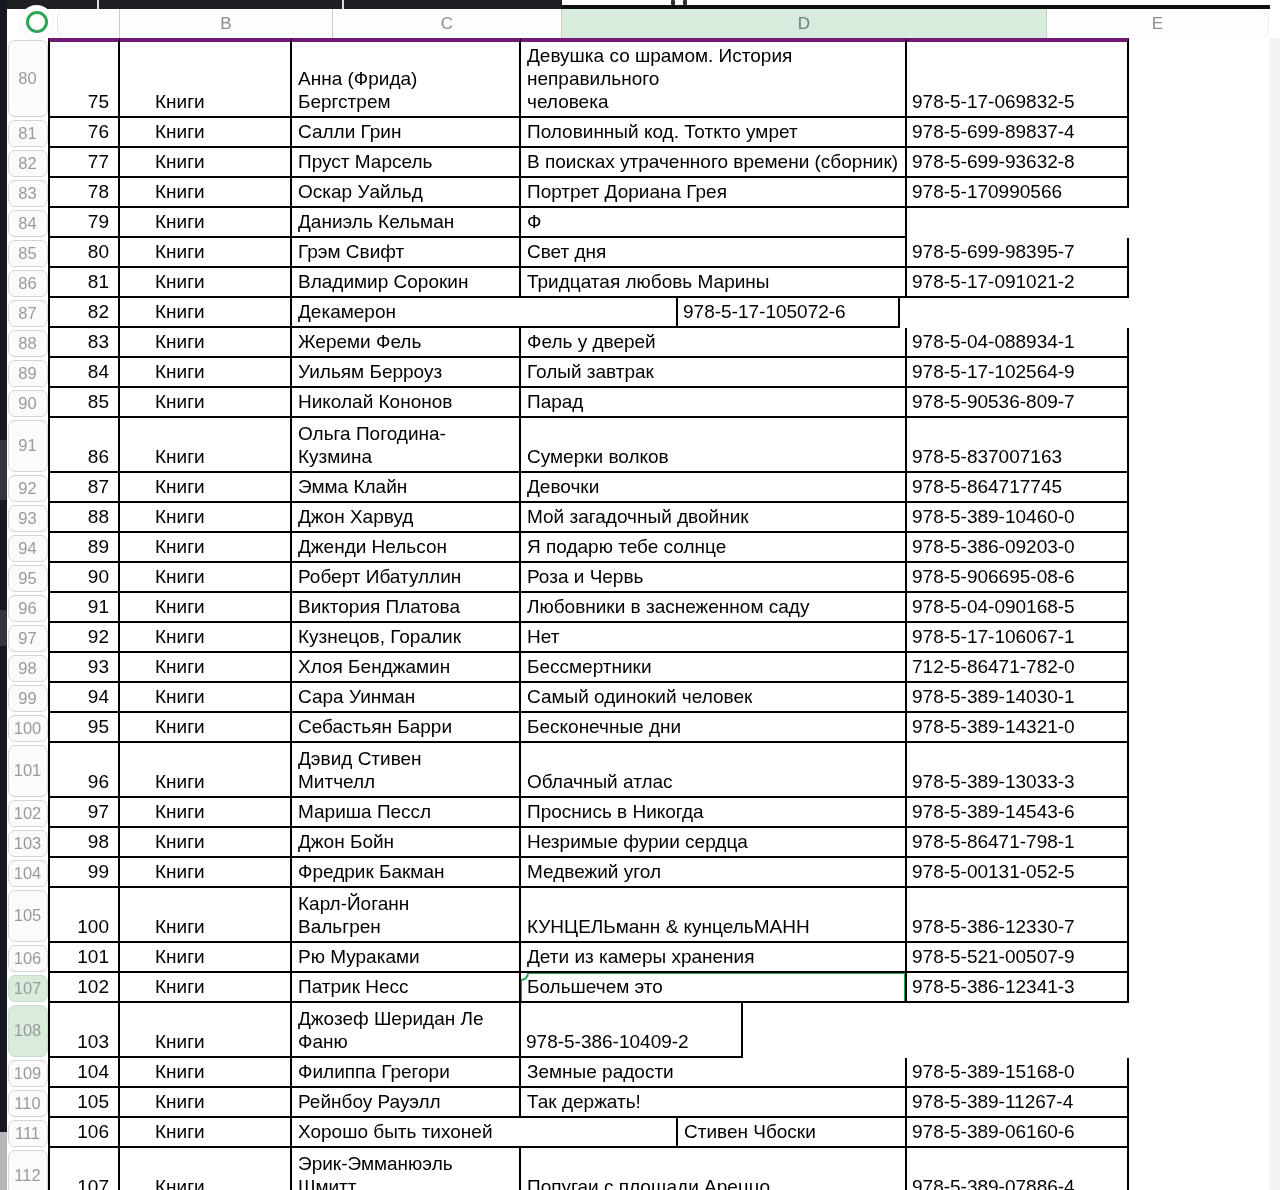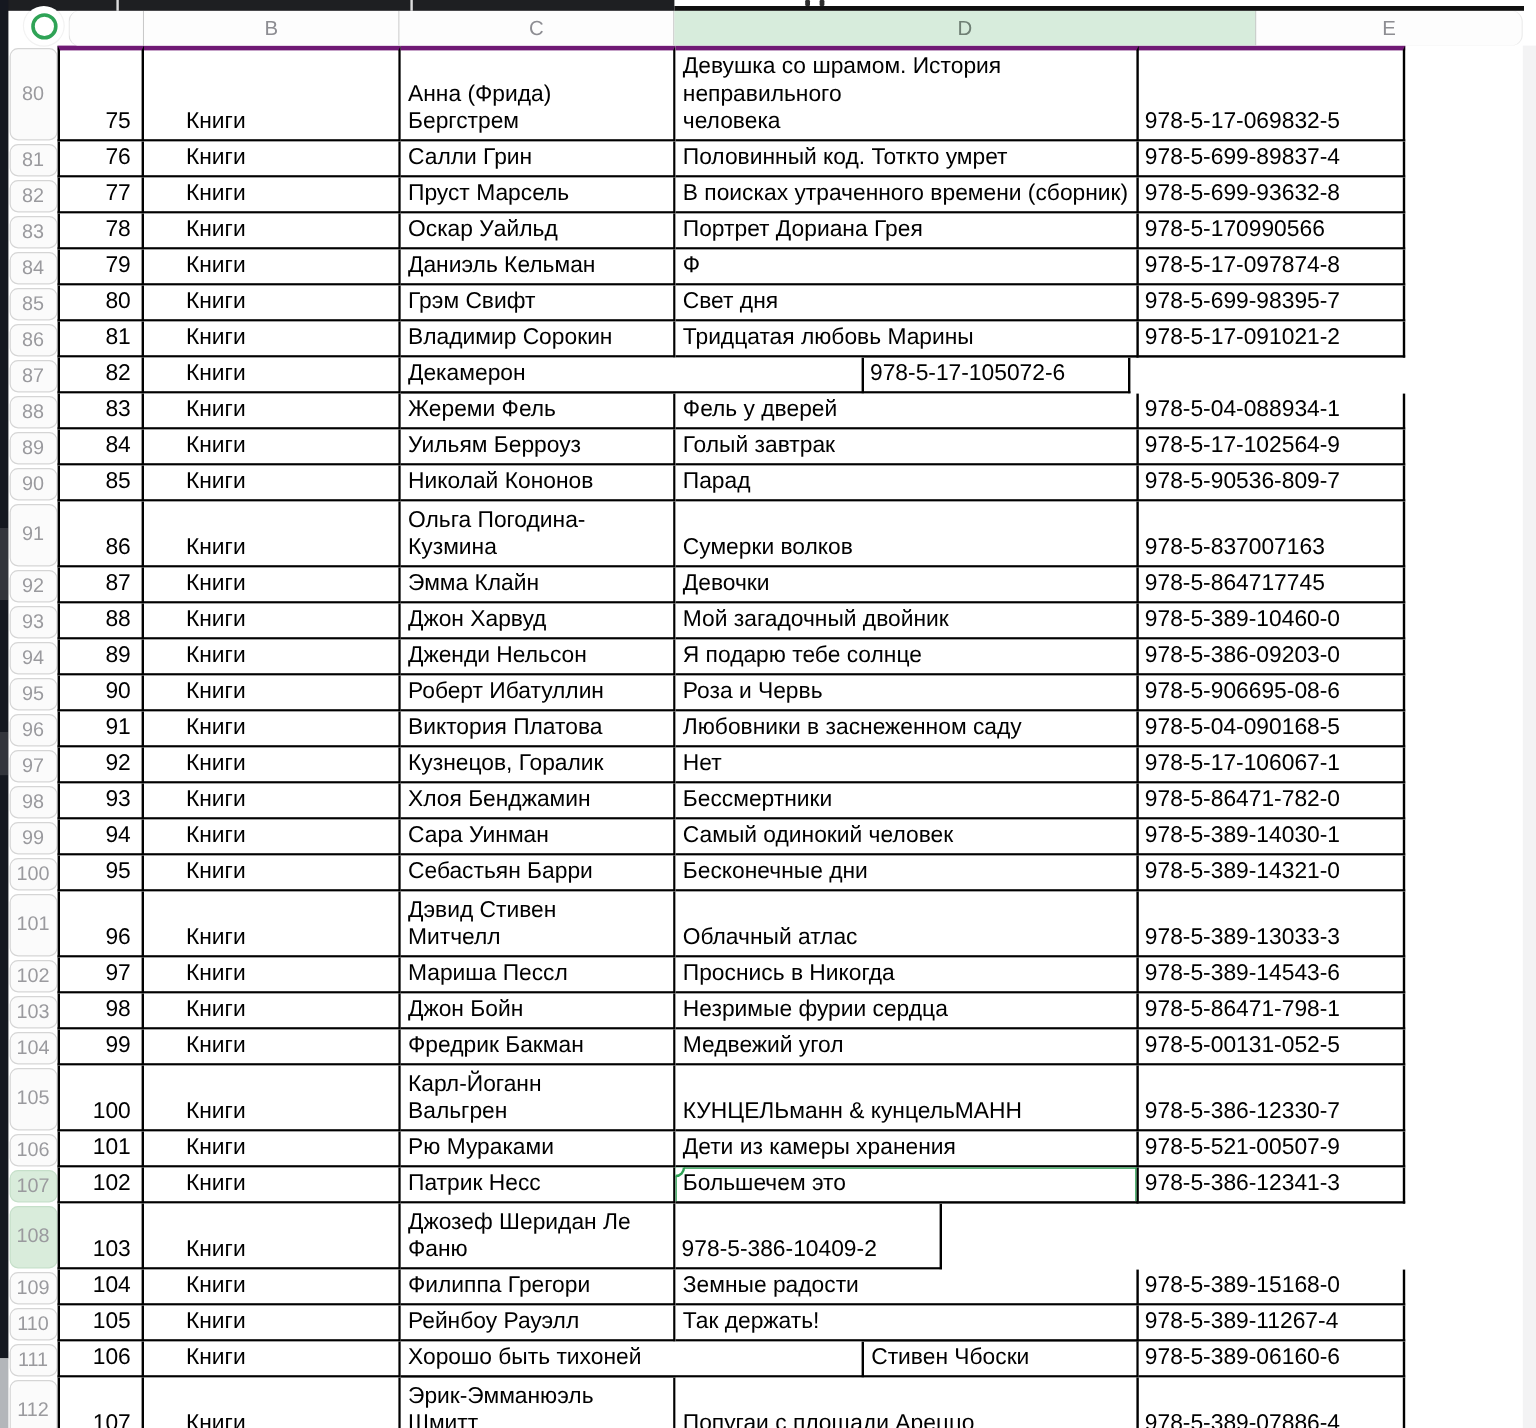--- a/index.html
+++ b/index.html
@@ -40,21 +40,21 @@
   .gtab{width:40px;background:#fbfbfb;border:1.5px solid #d5d5d5;border-radius:7px;
         display:flex;align-items:center;justify-content:center;box-sizing:border-box;}
   .gtab.gsel{background:#d9ecdb;border-color:#c5dfc9;}
   .gnum{font-size:16.5px;color:#9a9a9e;}
   .cell{box-sizing:border-box;border-right:2px solid #000;border-bottom:2px solid #000;
         display:flex;align-items:flex-end;padding:2px 6px 3px 6px;overflow:hidden;
         font-size:19px;line-height:23px;background:#fff;}
   .tx{white-space:pre-line;}
   .colA{width:72px;border-left:2px solid #000;}
   .colA .tx{margin-left:auto;padding-right:3px;}
-  .colB{width:214px;padding-left:35px;}
+  .colB{width:172px;padding-left:35px;}
   .colC{width:229px;}
   .colD{width:386px;position:relative;}
   .colE{width:222px;padding-left:5px;}
   .row:first-child .cell{border-top:4px solid #701a75;}
 
   
   .sel{position:absolute;left:-2px;right:-2px;border:3px solid #2da254;pointer-events:none;z-index:4;}
   .sel-top{top:-2px;bottom:0;border-bottom:none;}
   .sel-bottom{top:0;bottom:-2px;border-top:none;}
   .hnd{position:absolute;width:12px;height:12px;border-radius:50%;background:#fff;
@@ -199,23 +199,20 @@
         </div>
       <div class="cell colB">
           <span class="tx">Книги</span>
         </div>
       <div class="cell colC">
           <span class="tx">Даниэль Кельман</span>
         </div>
       <div class="cell colD">
           <span class="tx">Ф</span>
         </div>
-      <div class="cell colE">
-          <span class="tx">978-5-17-097874-8</span>
-        </div>
     </div>
       <div class="row">
       <div class="gutter">
         <span class="gtab">
           <span class="gnum">85</span>
         </span>
       </div>
       <div class="cell colA">
           <span class="tx">80</span>
         </div>
@@ -506,21 +503,21 @@
       <div class="cell colB">
           <span class="tx">Книги</span>
         </div>
       <div class="cell colC">
           <span class="tx">Хлоя Бенджамин</span>
         </div>
       <div class="cell colD">
           <span class="tx">Бессмертники</span>
         </div>
       <div class="cell colE">
-          <span class="tx">978-5-86471-782-0</span>
+          <span class="tx">712-5-86471-782-0</span>
         </div>
     </div>
       <div class="row">
       <div class="gutter">
         <span class="gtab">
           <span class="gnum">99</span>
         </span>
       </div>
       <div class="cell colA">
           <span class="tx">94</span>

